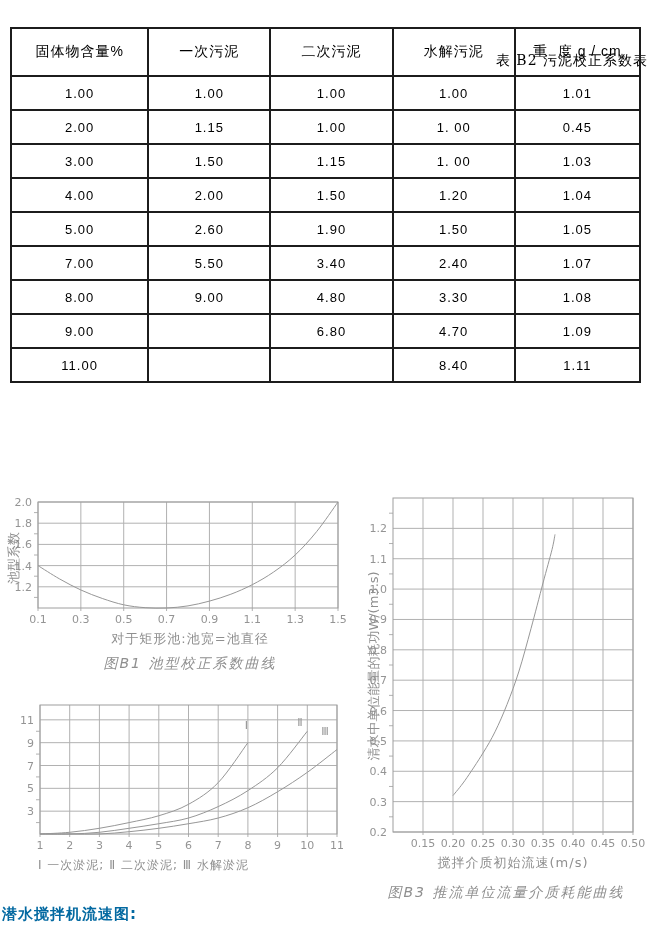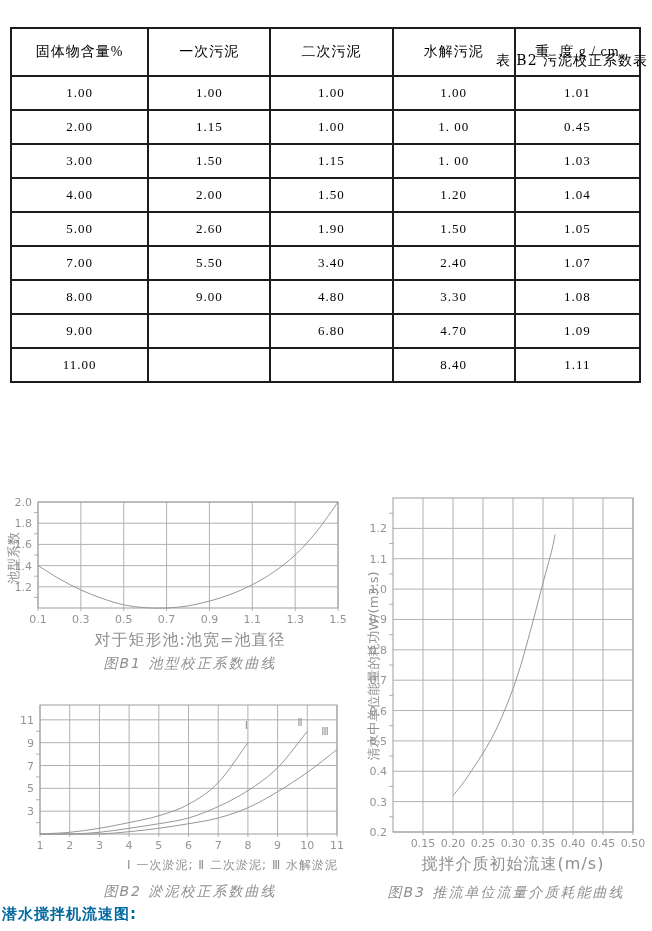--- a/index.html
+++ b/index.html
@@ -5,42 +5,42 @@
   html,body{margin:0;padding:0;background:#fff;}
   body{width:652px;height:931px;position:relative;overflow:hidden;
        font-family:"DejaVu Sans",sans-serif;}
   
   .doc-title{position:absolute;top:4px;right:4px;font-family:"DejaVu Serif",serif;
              font-size:14px;color:#000;letter-spacing:1px;margin-top:48px;}
   .footer-note{position:absolute;left:2px;top:905px;font-size:15px;font-weight:bold;
                color:#0369a1;letter-spacing:1px;}
   
   .coef-table{position:absolute;left:10px;top:27px;width:631px;border-collapse:collapse;
-              table-layout:fixed;font-family:Liberation Serif, serif;font-size:13px;color:#000;}
+              table-layout:fixed;font-family:Liberation Sans, sans-serif;font-size:13px;color:#000;}
   .coef-table th,.coef-table td{border:2px solid #1c1c1c;text-align:center;
               font-weight:normal;padding:0;white-space:pre;}
   .coef-table th{height:46px;font-size:14px;letter-spacing:1px;}
   .coef-table td{height:32px;letter-spacing:1px;}
   
   .chart{position:absolute;}
   #chartB1{left:0;top:488px;width:352px;height:205px;}
   #chartB2{left:0;top:700px;width:352px;height:210px;}
   #chartB3{left:360px;top:488px;width:292px;height:430px;}
   .chart svg{position:absolute;left:0;top:0;overflow:visible;}
   .grid{stroke:#b1b1b1;stroke-width:1;}
   .frame{fill:none;stroke:#9e9e9e;stroke-width:1;}
   .curve{fill:none;stroke:#979797;stroke-width:1;}
   .tick{font:11px "DejaVu Sans",sans-serif;fill:#949494;}
   .tx{text-anchor:middle;}
   .ty{text-anchor:end;}
   .clab{position:absolute;color:#8f8f8f;white-space:nowrap;}
   .vlab{transform:rotate(-90deg);transform-origin:center;text-align:center;font-size:13px;}
-  .xlab{font-size:16px;text-align:center;letter-spacing:1px;}
+  .xlab{font-size:13px;text-align:center;letter-spacing:1px;}
   .cap{font-size:14px;text-align:center;letter-spacing:2px;font-style:italic;}
-  .legend{font-size:12px;text-align:right;letter-spacing:1px;}
+  .legend{font-size:12px;text-align:left;letter-spacing:1px;}
 </style>
 </head>
 <body>
 
 <div class="doc-title">表 B2  污泥校正系数表</div>
 
 <table class="coef-table">
   <colgroup>
       <col style="width: 137px;">
       <col style="width: 122px;">
@@ -225,21 +225,20 @@
       <text x="34" y="46.67256637168141" class="tick ty">9</text>
       <text x="34" y="23.840707964601776" class="tick ty">11</text>
       <path d="M40,134C44.95,133.7146017699115,59.800000000000004,133.23893805309734,69.7,132.28761061946904C79.60000000000001,131.33628318584073,89.5,129.90929203539824,99.4,128.2920353982301C109.30000000000001,126.67477876106196,119.19999999999999,124.67699115044249,129.1,122.58407079646018C139,120.49115044247787,148.9,118.7787610619469,158.8,115.73451327433628C168.70000000000002,112.69026548672566,178.6,109.83628318584071,188.5,104.31858407079646C198.4,98.80088495575221,208.29999999999998,92.90265486725664,218.2,82.6283185840708C228.1,72.35398230088495,242.95,49.33185840707964,247.89999999999998,42.67256637168141" class="curve"></path>
       <text x="246.41500000000002" y="28.973451327433636" class="tick tx">Ⅰ</text>
       <path d="M40,134C44.95,134,59.800000000000004,134.2853982300885,69.7,134C79.60000000000001,133.7146017699115,89.5,133.23893805309734,99.4,132.28761061946904C109.30000000000001,131.33628318584073,119.19999999999999,129.7190265486726,129.1,128.2920353982301C139,126.86504424778762,148.9,125.43805309734513,158.8,123.72566371681415C168.70000000000002,122.01327433628317,178.6,120.8716814159292,188.5,118.01769911504425C198.4,115.1637168141593,208.29999999999998,111.16814159292036,218.2,106.60176991150443C228.1,102.0353982300885,237.99999999999997,97.08849557522123,247.89999999999998,90.61946902654867C257.79999999999995,84.15044247787611,267.70000000000005,77.68141592920355,277.6,67.78761061946904C287.5,57.893805309734525,302.35,37.345132743362846,307.3,31.25663716814161" class="curve"></path>
       <text x="299.875" y="25.54867256637168" class="tick tx">Ⅱ</text>
       <path d="M40,134C44.95,134,59.800000000000004,134,69.7,134C79.60000000000001,134,89.5,134.38053097345133,99.4,134C109.30000000000001,133.61946902654867,119.19999999999999,132.66814159292034,129.1,131.71681415929203C139,130.76548672566372,148.9,129.62389380530973,158.8,128.2920353982301C168.70000000000002,126.96017699115045,178.6,125.43805309734513,188.5,123.72566371681415C198.4,122.01327433628317,208.29999999999998,120.68141592920354,218.2,118.01769911504425C228.1,115.35398230088497,237.99999999999997,112.11946902654867,247.89999999999998,107.7433628318584C257.79999999999995,103.36725663716814,267.70000000000005,97.65929203539824,277.6,91.76106194690266C287.5,85.86283185840708,297.40000000000003,79.39380530973452,307.3,72.35398230088495C317.2,65.31415929203538,332.05,53.32743362831857,337,49.5221238938053" class="curve"></path>
       <text x="325.12" y="34.68141592920355" class="tick tx">Ⅲ</text>
     </svg>
   <div class="clab legend" style="left:38px;top:157px;width:300px;">Ⅰ 一次淤泥; Ⅱ 二次淤泥; Ⅲ 水解淤泥</div>
-  <div class="clab cap" style="left:40px;top:183px;width:300px;">图B2  淤泥校正系数曲线</div>
 </div>
 
 <div class="chart" id="chartB3">
   <svg id="svgB3" width="292" height="360">
       <line x1="62.99999999999999" y1="10" x2="62.99999999999999" y2="344" class="grid"></line>
       <line x1="62.99999999999999" y1="344" x2="62.99999999999999" y2="347" class="grid"></line>
       <line x1="93" y1="10" x2="93" y2="344" class="grid"></line>
       <line x1="93" y1="344" x2="93" y2="347" class="grid"></line>
       <line x1="122.99999999999999" y1="10" x2="122.99999999999999" y2="344" class="grid"></line>
       <line x1="122.99999999999999" y1="344" x2="122.99999999999999" y2="347" class="grid"></line>

